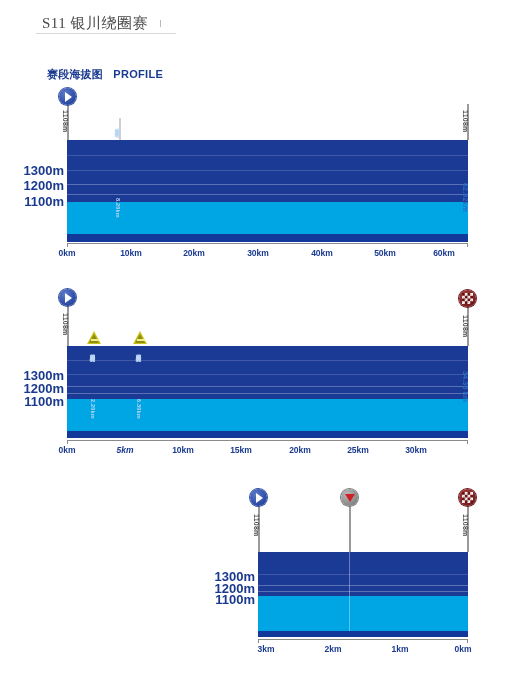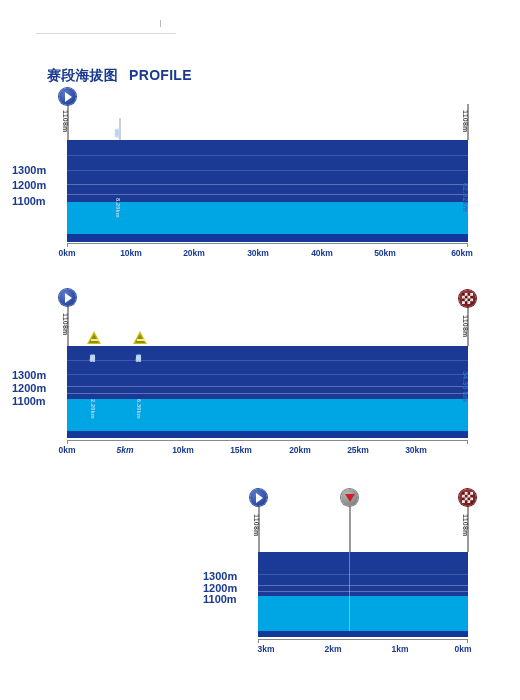--- a/index.html
+++ b/index.html
@@ -19,21 +19,21 @@
   }
   .title-tick{
     position:absolute;left:160px;top:6px;width:1px;height:7px;background:#b9b9b9;
   }
   .title-rule{
     position:absolute;left:36px;top:33px;width:140px;height:1px;background:#d8d8d8;
   }
 
   
   .sec-head{
-    position:absolute;font-size:14px;font-weight:bold;color:#1a3a8f;
+    position:absolute;font-size:11px;font-weight:bold;color:#1a3a8f;
     letter-spacing:.2px;white-space:nowrap;
   }
   .sec-head .en{letter-spacing:.3px;}
 
   
   .chart{position:absolute;}
   .plot{position:absolute;left:0;top:0;overflow:hidden;}
 
   
   .band-dark{position:absolute;left:0;width:100%;background:#1b3a96;}
@@ -43,22 +43,22 @@
   .hline.l{background:rgba(255,255,255,.28);}
 
   
   .axis-x{position:absolute;height:1px;background:#8a8a8a;}
   .tick{position:absolute;width:1px;height:4px;background:#8a8a8a;}
   .xlab{
     position:absolute;font-size:8.5px;color:#1a3a8f;font-weight:bold;
     letter-spacing:0;transform:translateX(-50%);white-space:nowrap;
   }
   .ylab{
-    position:absolute;font-size:11px;color:#1a3a8f;font-weight:bold;
-    white-space:nowrap;transform:translateY(-50%);
+    position:absolute;font-size:13px;color:#1a3a8f;font-weight:bold;
+    text-align:right;white-space:nowrap;transform:translateY(-50%);
   }
 
   
   .pole{position:absolute;width:2px;background:#9a9a9a;}
   .vlab{
     position:absolute;font-size:7px;color:#4a4a4a;font-weight:bold;
     writing-mode:vertical-rl;text-orientation:mixed;white-space:nowrap;
     letter-spacing:.2px;
   }
   .vlab.on-fill{color:#bcd6f2;}
@@ -108,20 +108,21 @@
   .ico-warn .bar{
     position:absolute;left:3.5px;top:8px;width:8px;height:2px;background:#f2ef8a;
   }
 </style>
 </head>
 <body>
 
 <div class="page">
 
   <div class="title-bar">
+    <div class="title-text">S11 银川绕圈赛</div>
     <div class="title-tick"></div>
   </div>
   <div class="title-rule"></div>
 
   <div class="sec-head" style="left:47px;top:67px;">
     <span>赛段海拔图</span>
     <span class="en" style="margin-left:7px;">PROFILE</span>
   </div>
 
   <div class="chart" style="left:0;top:88px;width:520px;height:180px;">
@@ -155,21 +156,21 @@
     <div class="axis-x" style="left:67px;top:155px;width:401px;"></div>
     <div class="tick" style="left:67px;top:155px;"></div>
     <div class="tick" style="left:467px;top:155px;"></div>
 
     <div class="xlab" style="left:67px;top:160px;">0km</div>
     <div class="xlab" style="left:131px;top:160px;">10km</div>
     <div class="xlab" style="left:194px;top:160px;">20km</div>
     <div class="xlab" style="left:258px;top:160px;">30km</div>
     <div class="xlab" style="left:322px;top:160px;">40km</div>
     <div class="xlab" style="left:385px;top:160px;">50km</div>
-    <div class="xlab" style="left:462px;top:160px;">60km</div>
+    <div class="xlab" style="left:444px;top:160px;">60km</div>
   </div>
 
   <div class="chart" style="left:0;top:285px;width:520px;height:180px;">
 
     <div class="plot" style="left:67px;top:61px;width:401px;height:92px;">
       <div class="band-dark" style="top:0;height:53px;"></div>
       <div class="band-light" style="top:53px;height:32px;"></div>
       <div class="band-base" style="top:85px;height:7px;"></div>
       <div class="hline" style="top:14px;"></div>
       <div class="hline" style="top:28px;"></div>

